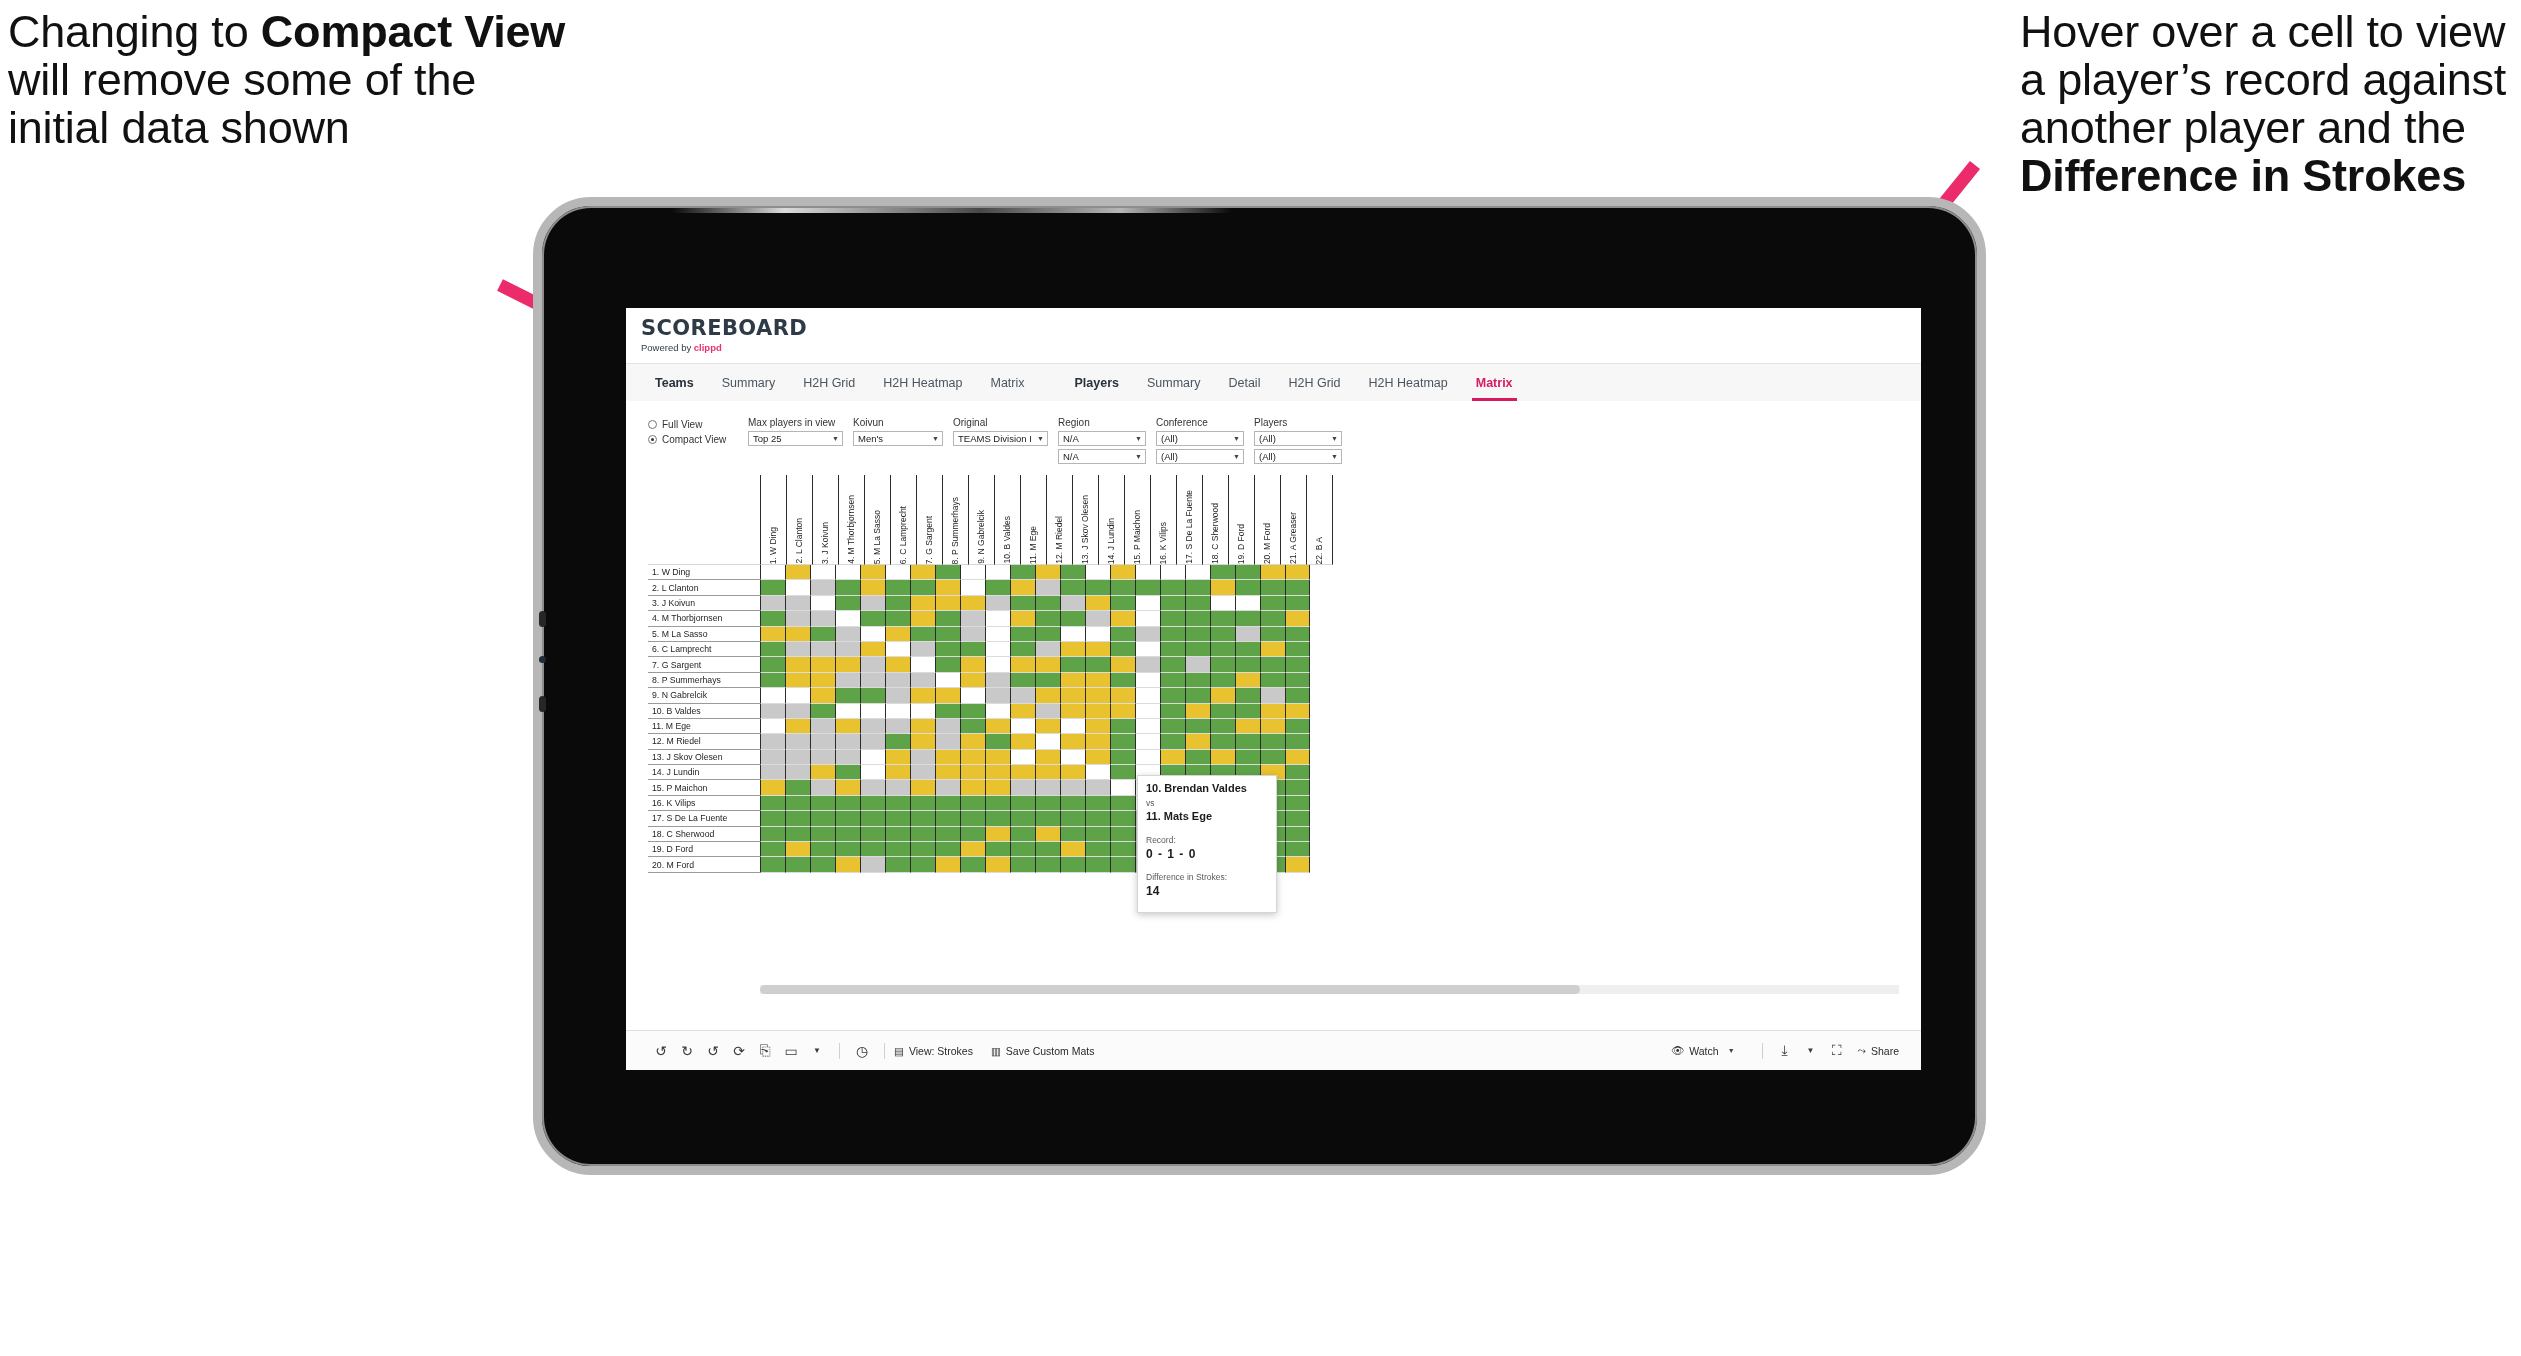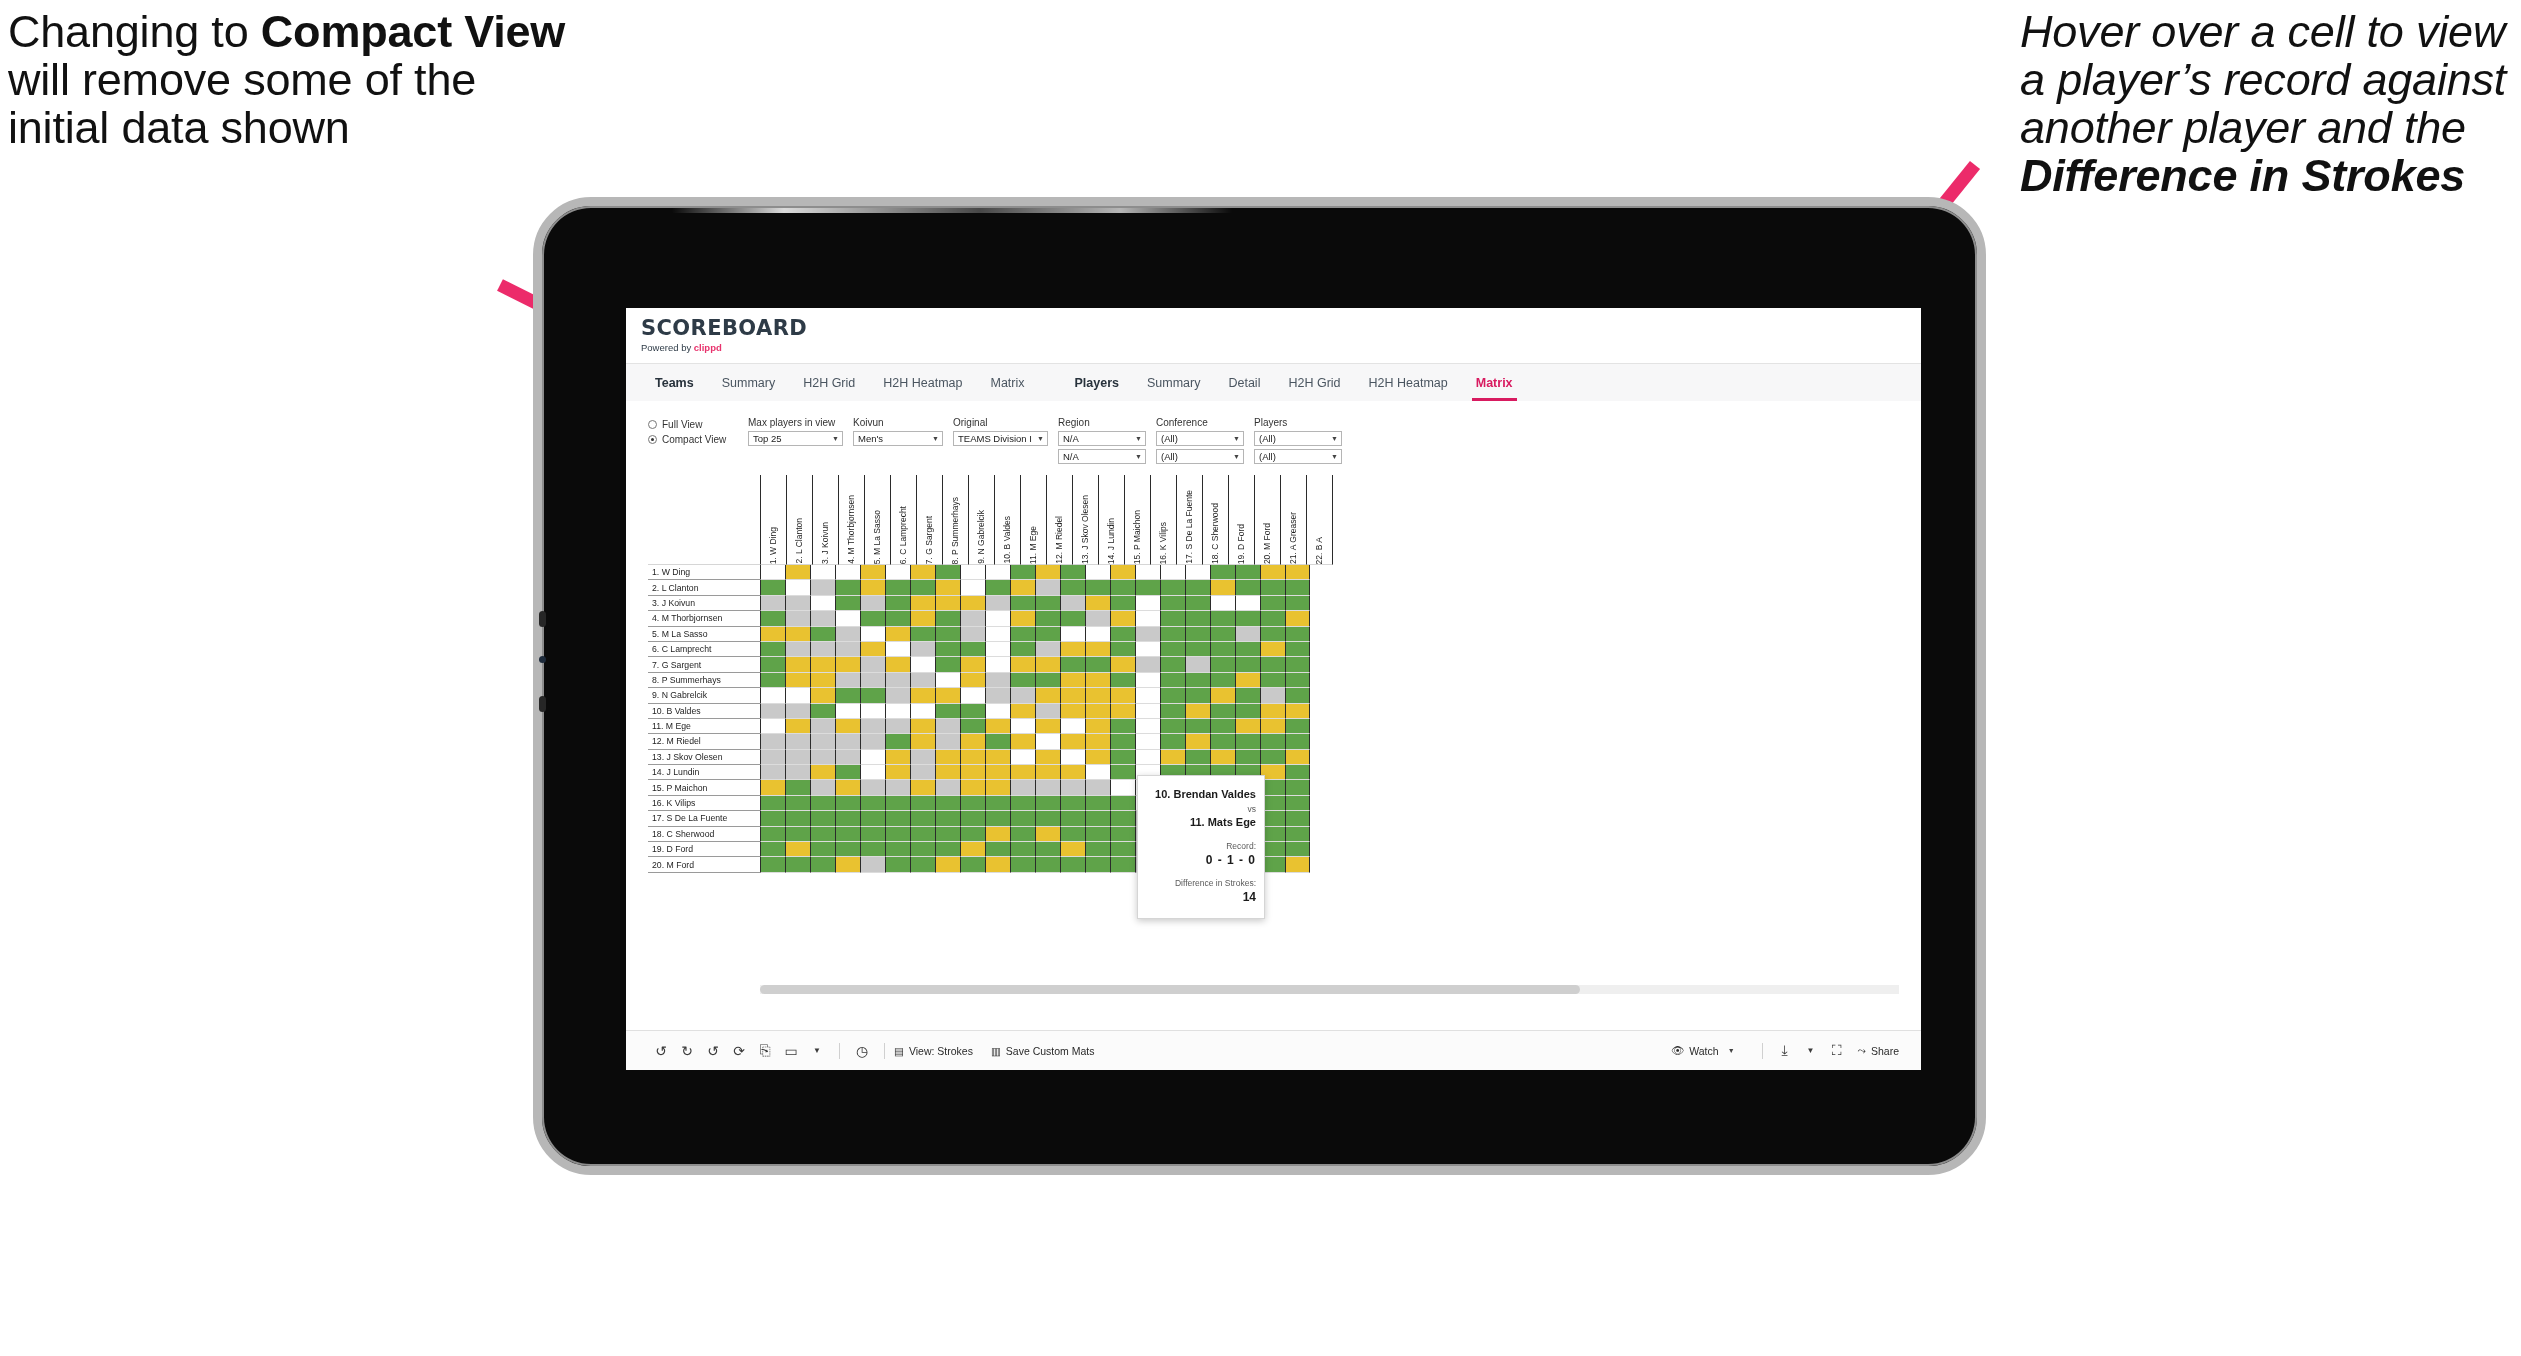--- a/index.html
+++ b/index.html
@@ -4,21 +4,21 @@
 <style>
   html,body{margin:0;padding:0;}
   body{
     width:2521px;height:1356px;background:#ffffff;overflow:hidden;
     font-family:"Liberation Sans",sans-serif;position:relative;
   }
   
   .callout{position:absolute;font-size:45px;line-height:1.07;color:#111;letter-spacing:-0.2px;}
   .callout b{font-weight:700;}
   #callout-left{left:8px;top:8px;width:570px;}
-  #callout-right{left:2020px;top:8px;width:500px;font-style:italic;}
+  #callout-right{left:2020px;top:8px;width:500px;}
 
   .arrow-svg{position:absolute;left:0;top:0;width:2521px;height:1356px;pointer-events:none;}
 
   
   #tablet{position:absolute;left:533px;top:197px;width:1435px;height:960px;
     background:#0a0a0a;border-radius:58px;border:9px solid #b7b7b7;
     box-shadow:0 0 0 2px #8d8d8d inset;}
   #tablet-glare{position:absolute;left:130px;top:2px;width:560px;height:5px;
     background:linear-gradient(90deg,rgba(255,255,255,0) 0%,rgba(255,255,255,.85) 20%,rgba(255,255,255,.25) 55%,rgba(255,255,255,.7) 80%,rgba(255,255,255,0) 100%);}
   .tab-dot{position:absolute;left:-3px;width:7px;height:7px;border-radius:50%;background:#2a2a2a;}
@@ -81,23 +81,23 @@
     display:flex;align-items:center;padding-left:4px;box-sizing:border-box;background:#fff;}
   #cells{flex:1;position:relative;}
   .grow{display:flex;height:15.4px;}
   .cell{width:25px;flex:none;border-left:1px solid #2b2b2b;border-bottom:1px solid #dcdcdc;box-sizing:border-box;}
   .cell:last-child{border-right:1px solid #2b2b2b;}
 
   #hscroll{position:absolute;left:112px;right:0;bottom:0;height:9px;background:#efefef;}
   #hscroll .thumb{position:absolute;left:0;top:0;height:9px;width:72%;background:#cfcfcf;border-radius:5px;}
 
   
-  #tooltip{position:absolute;left:489px;top:300px;width:128px;background:#fff;
-    border:1px solid #d5d5d5;box-shadow:0 2px 7px rgba(0,0,0,.22);padding:12px 8px 14px;
-    text-align:right;box-sizing:border-box;z-index:40;}
+  #tooltip{position:absolute;left:489px;top:300px;width:140px;background:#fff;
+    border:1px solid #d5d5d5;box-shadow:0 2px 7px rgba(0,0,0,.22);padding:6px 8px 14px;
+    text-align:left;box-sizing:border-box;z-index:40;}
   #tt-p1,#tt-p2{font-size:11px;font-weight:700;color:#1b1b1b;line-height:1.25;}
   #tt-vs{font-size:8.5px;color:#5a5a5a;margin:2px 0;}
   #tt-rec-l{font-size:8.5px;color:#5a5a5a;margin-top:11px;}
   #tt-rec-v{font-size:12px;font-weight:700;color:#1b1b1b;letter-spacing:1px;margin-top:2px;}
   #tt-ds-l{font-size:8.5px;color:#5a5a5a;margin-top:11px;}
   #tt-ds-v{font-size:12px;font-weight:700;color:#1b1b1b;margin-top:2px;}
 
   
   #toolbar{position:absolute;left:0;right:0;bottom:0;height:40px;background:#fbfbfb;
     border-top:1px solid #e0e0e0;display:flex;align-items:center;padding:0 22px;box-sizing:border-box;

